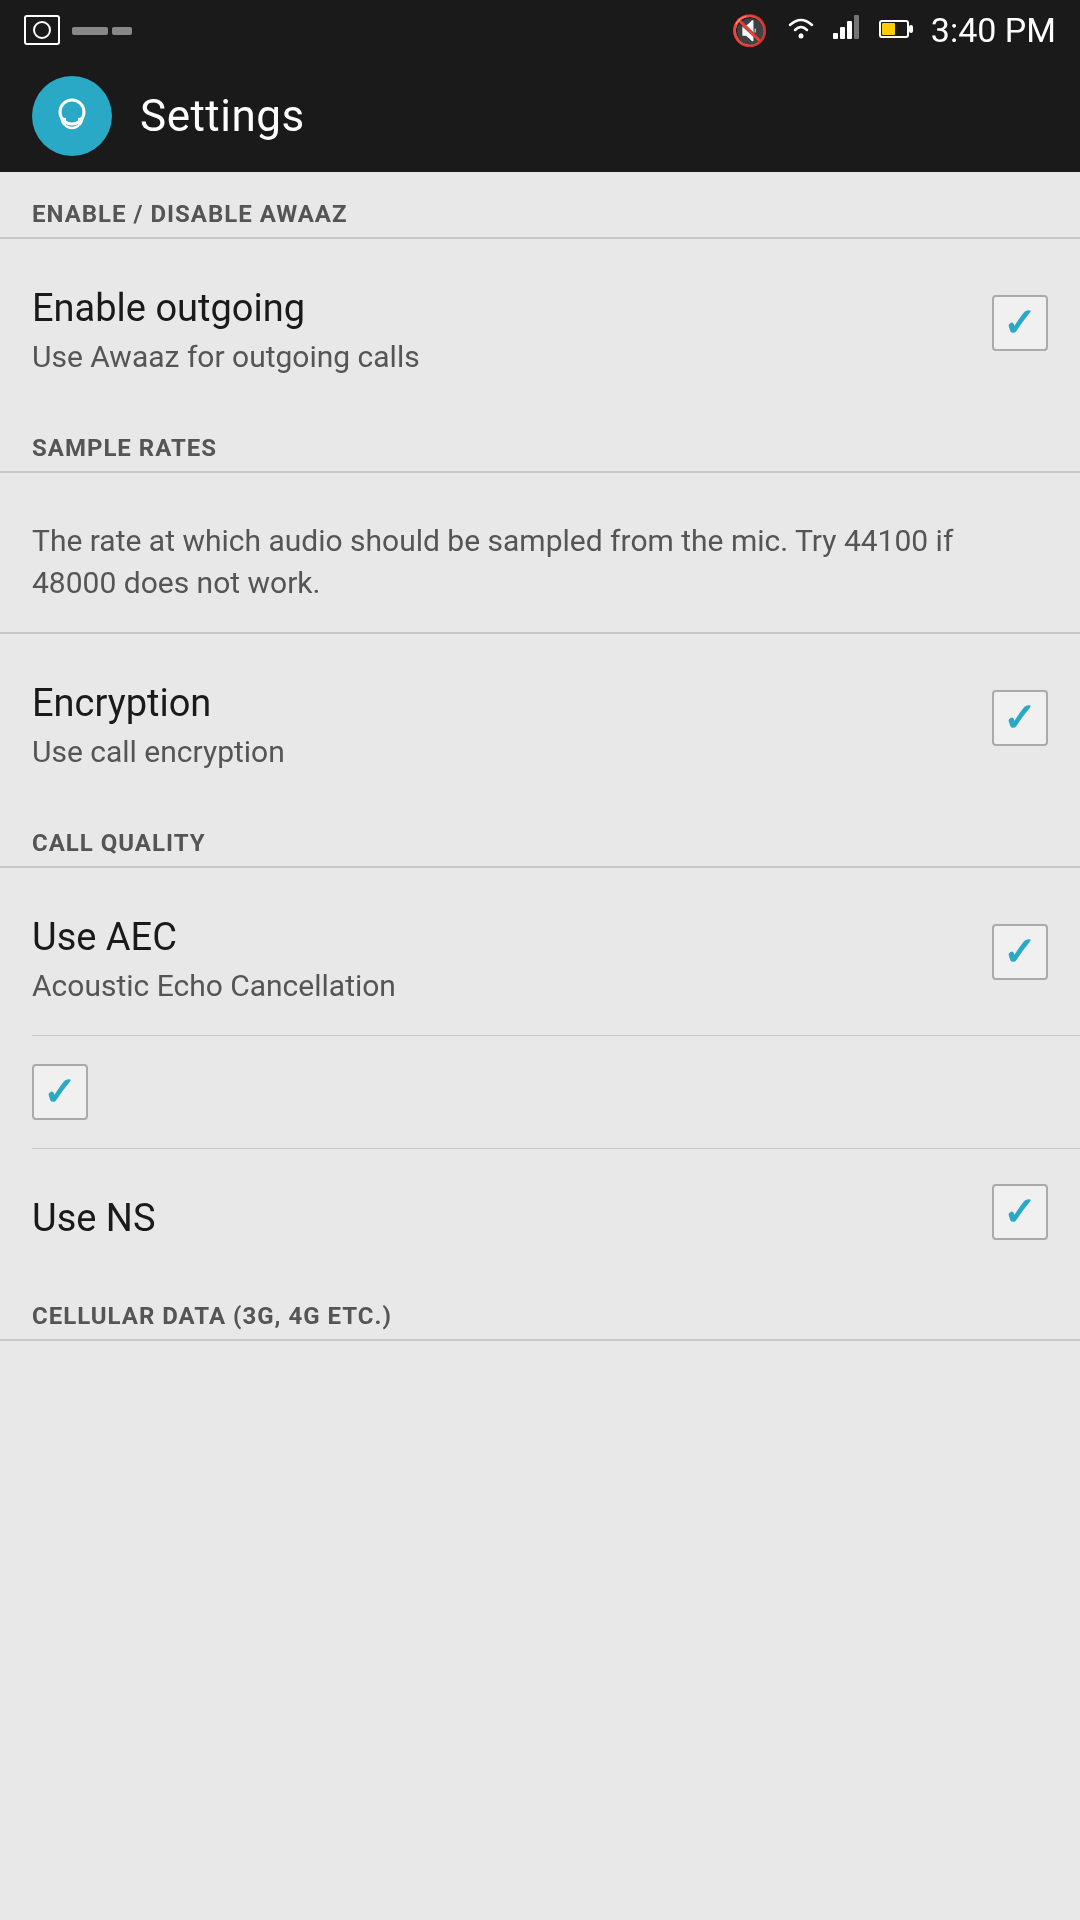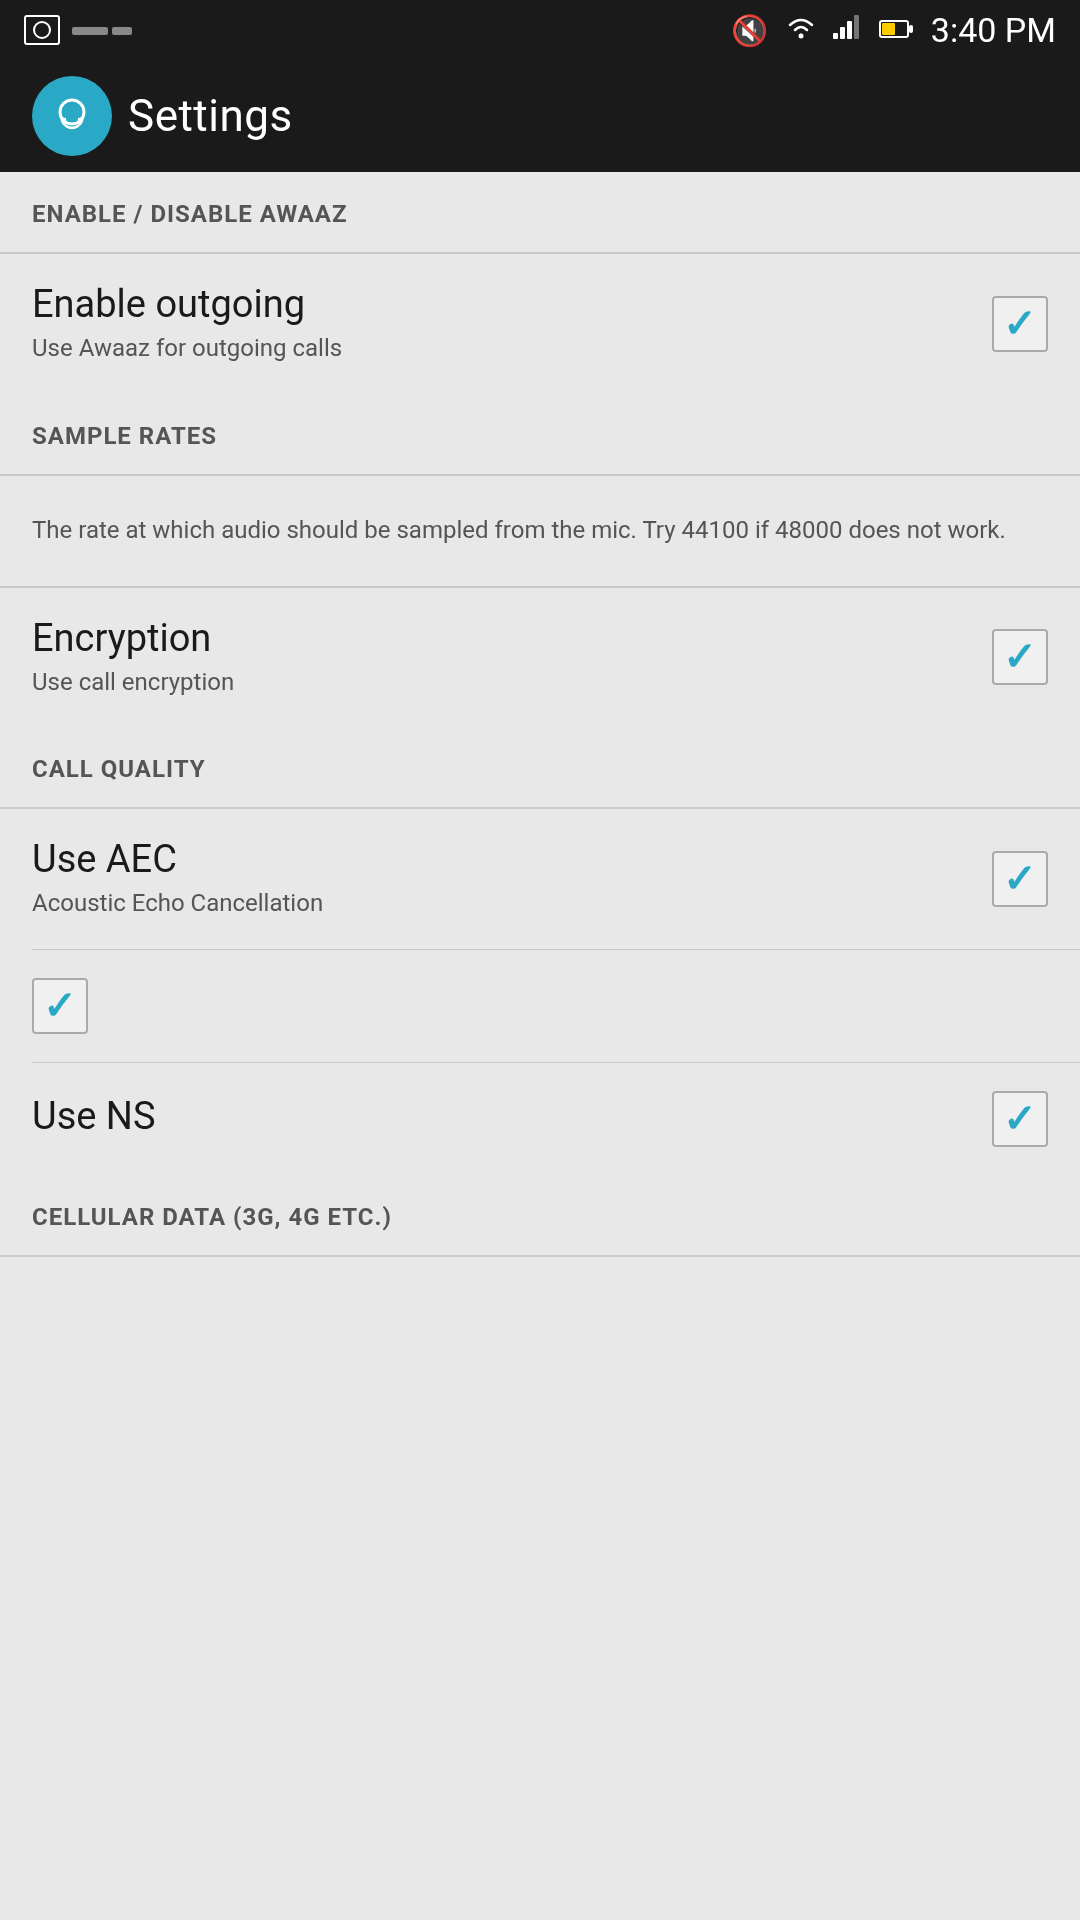--- a/index.html
+++ b/index.html
@@ -65,21 +65,21 @@
     }
 
     
     .toolbar {
       width: 100%;
       height: 112px;
       background: #1a1a1a;
       display: flex;
       align-items: center;
       padding: 0 32px;
-      gap: 16px;
+      gap: 28px;
     }
 
     .app-logo {
       width: 80px;
       height: 80px;
       background: #29a9c5;
       border-radius: 50%;
       display: flex;
       align-items: center;
       justify-content: center;
@@ -98,21 +98,21 @@
       letter-spacing: 0.5px;
     }
 
     
     .content {
       background: #e8e8e8;
     }
 
     
     .section-header {
-      padding: 28px 32px 24px 32px;
+      padding: 28px 32px 9px 32px;
       background: #e8e8e8;
     }
 
     .section-header-text {
       font-size: 24px;
       font-weight: 700;
       color: #555555;
       letter-spacing: 1px;
     }
 
@@ -134,31 +134,32 @@
 
     .setting-item-divider {
       height: 1px;
       background: #c8c8c8;
       margin-left: 32px;
     }
 
     .setting-text {
       flex: 1;
       padding-right: 24px;
+      margin-top: 19px;
     }
 
     .setting-title {
       font-size: 38px;
       font-weight: 400;
       color: #1a1a1a;
       margin-bottom: 6px;
     }
 
     .setting-subtitle {
-      font-size: 24px;
+      font-size: 30px;
       color: #555555;
       font-weight: 400;
       line-height: 1.4;
     }
 
     
     .checkbox {
       width: 56px;
       height: 56px;
       border: 2px solid #aaaaaa;

